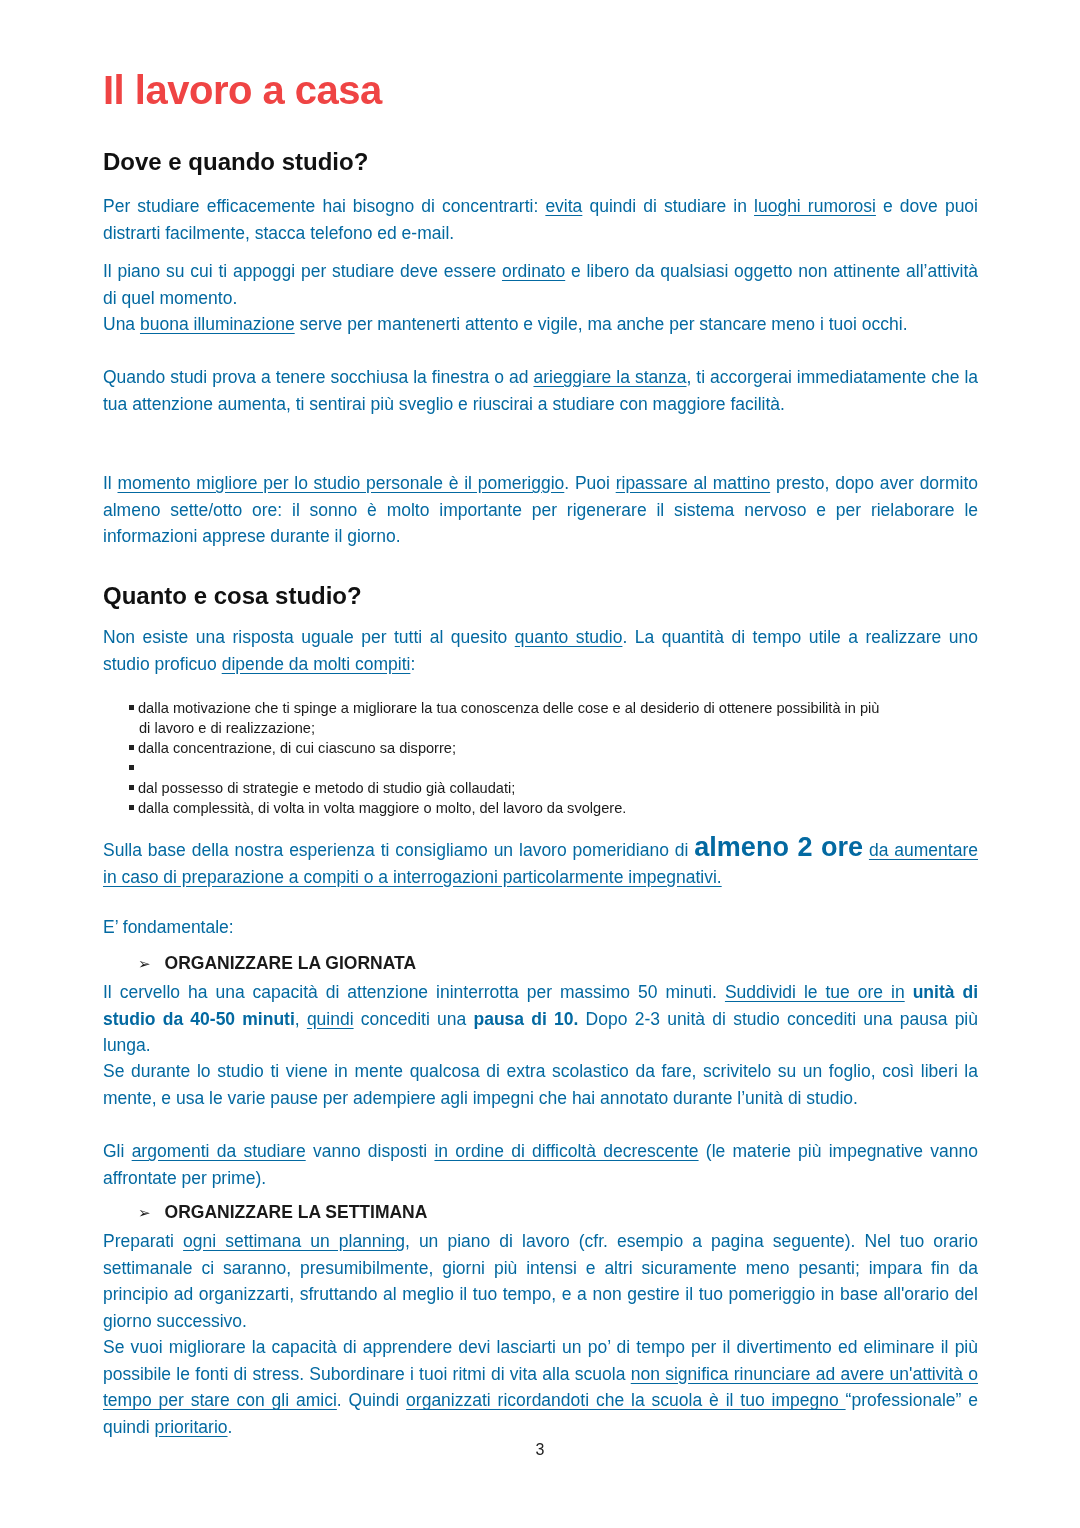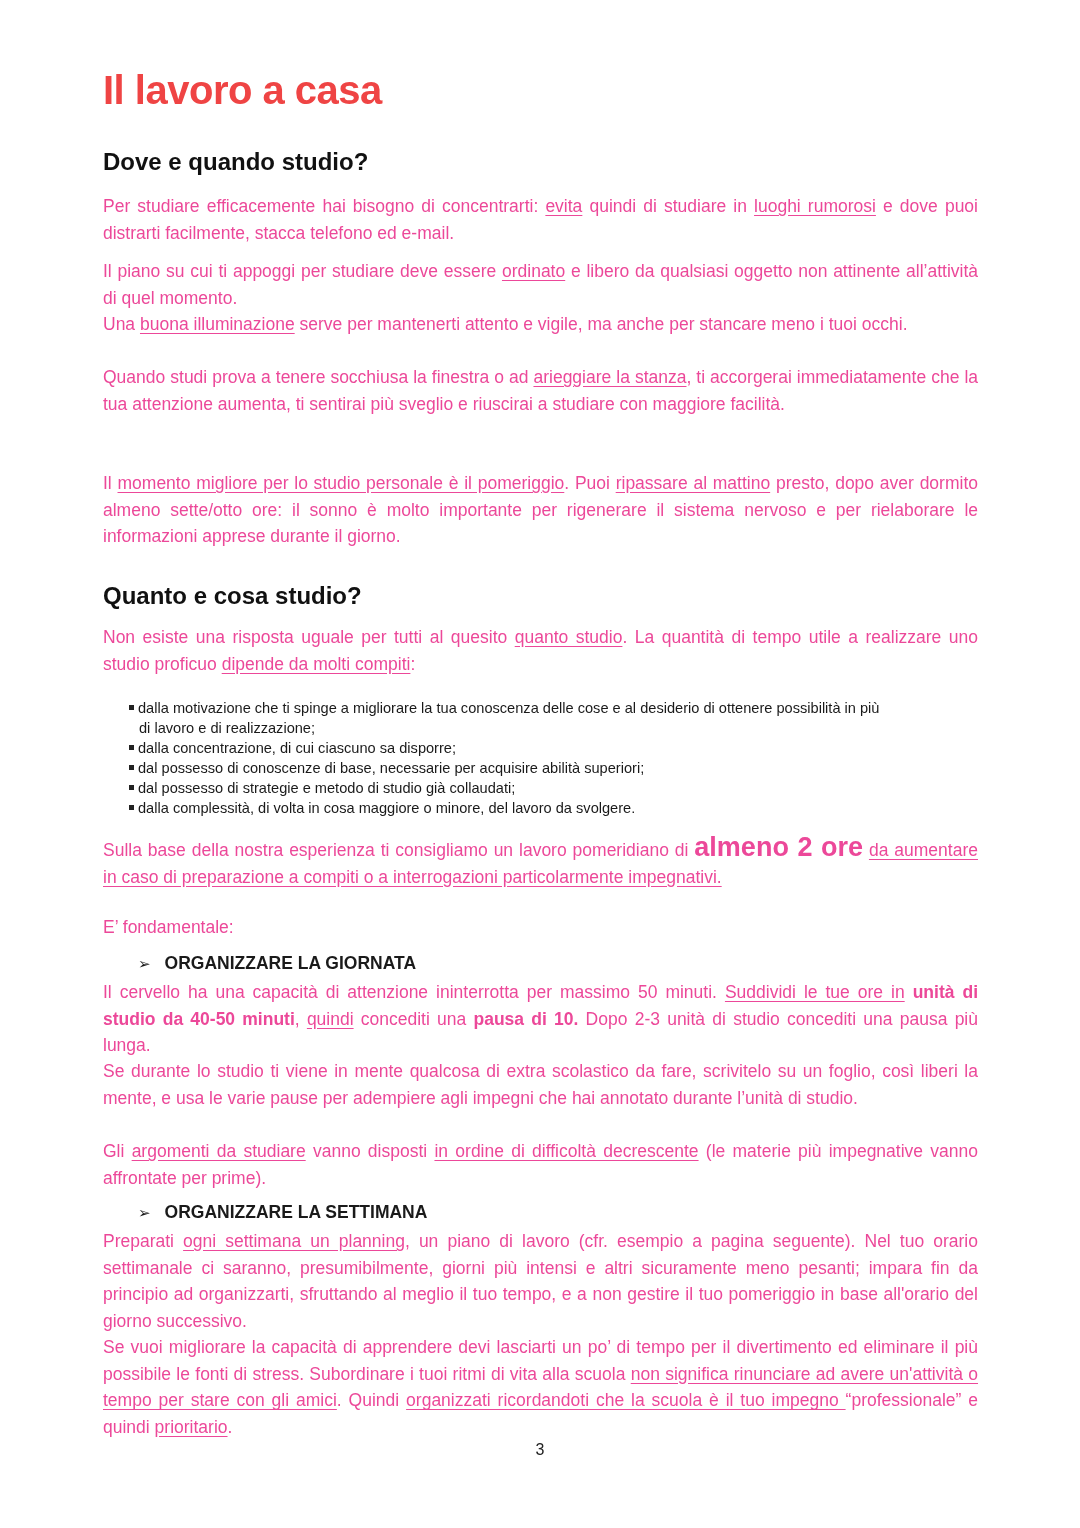--- a/index.html
+++ b/index.html
@@ -3,21 +3,21 @@
 <meta charset="utf-8">
 <style>
   html, body { margin: 0; padding: 0; background: #ffffff; }
   body { width: 1080px; height: 1528px; position: relative; overflow: hidden;
          font-family: "Liberation Sans", sans-serif; color: #1a1a1a; }
   .title { position: absolute; left: 103px; top: 68px; font-size: 40px; font-weight: bold;
            letter-spacing: -0.5px; color: #ef4444; margin: 0; }
   .h2 { position: absolute; left: 103px; width: 875px; font-size: 24px;
         font-weight: bold; color: #111; margin: 0; }
   .para { position: absolute; left: 103px; width: 875px; font-size: 17.5px; line-height: 26.6px;
-          margin: 0; color: #ec4899; }
+          margin: 0; color: #0369a1; }
   .justify { text-align: justify; text-align-last: left; }
   .u { text-decoration: underline; text-underline-offset: 3px; }
   .b { font-weight: bold; }
   .big { font-weight: bold; font-size: 27px; }
   .bullets { position: absolute; left: 117px; width: 760px; font-size: 14.6px; line-height: 20px;
              margin: 12px; padding: 0; list-style: none; }
   .bullets li { padding-left: 10px; text-indent: -10px; }
   .bullet-mark { display: inline-block; width: 5px; height: 5px; background: #222;
                  vertical-align: middle; margin-right: 4px; position: relative; top: -2px; }
   .sub { position: absolute; left: 138px; font-size: 17.5px; font-weight: bold; margin: 0;
@@ -39,23 +39,23 @@
 <p class="para justify" style="top:364px">Quando studi prova a tenere socchiusa la finestra o ad <span class="u">arieggiare la stanza</span>, ti accorgerai immediatamente che la tua attenzione aumenta, ti sentirai più sveglio e riuscirai a studiare con maggiore facilità.</p>
 <p class="para justify" style="top:470px">Il <span class="u">momento migliore per lo studio personale è il pomeriggio</span>. Puoi <span class="u">ripassare al mattino</span> presto, dopo aver dormito almeno sette/otto ore: il sonno è molto importante per rigenerare il sistema nervoso e per rielaborare le informazioni apprese durante il giorno.</p>
 
 <h2 class="h2" style="top:582px">Quanto e cosa studio?</h2>
 
 <p class="para justify" style="top:624px">Non esiste una risposta uguale per tutti al quesito <span class="u">quanto studio</span>. La quantità di tempo utile a realizzare uno studio proficuo <span class="u">dipende da molti compiti</span>:</p>
 
 <ul class="bullets" style="top:686px">
   <li><span class="bullet-mark"></span><span>dalla motivazione che ti spinge a migliorare la tua conoscenza delle cose e al desiderio di ottenere possibilità in più di lavoro e di realizzazione;</span></li>
   <li><span class="bullet-mark"></span><span>dalla concentrazione, di cui ciascuno sa disporre;</span></li>
-  <li><span class="bullet-mark"></span><span>dal possesso di conoscenze di base, necessarie per acquisire abilità superiori;</span></li>
+  <li><span class="bullet-mark"></span></li>
   <li><span class="bullet-mark"></span><span>dal possesso di strategie e metodo di studio già collaudati;</span></li>
-  <li><span class="bullet-mark"></span><span>dalla complessità, di volta in cosa maggiore o minore, del lavoro da svolgere.</span></li>
+  <li><span class="bullet-mark"></span><span>dalla complessità, di volta in volta maggiore o molto, del lavoro da svolgere.</span></li>
 </ul>
 
 <p class="para justify" style="top:834px">Sulla base della nostra esperienza ti consigliamo un lavoro pomeridiano di <span class="big">almeno 2 ore</span> <span class="u">da aumentare in caso di preparazione a compiti o a interrogazioni particolarmente impegnativi.</span></p>
 
 <p class="para" style="top:914px">E’ fondamentale:</p>
 
 <div class="sub" style="top:953px">
   <span class="arrow">➢</span>
   <span>ORGANIZZARE LA GIORNATA</span>
 </div>

